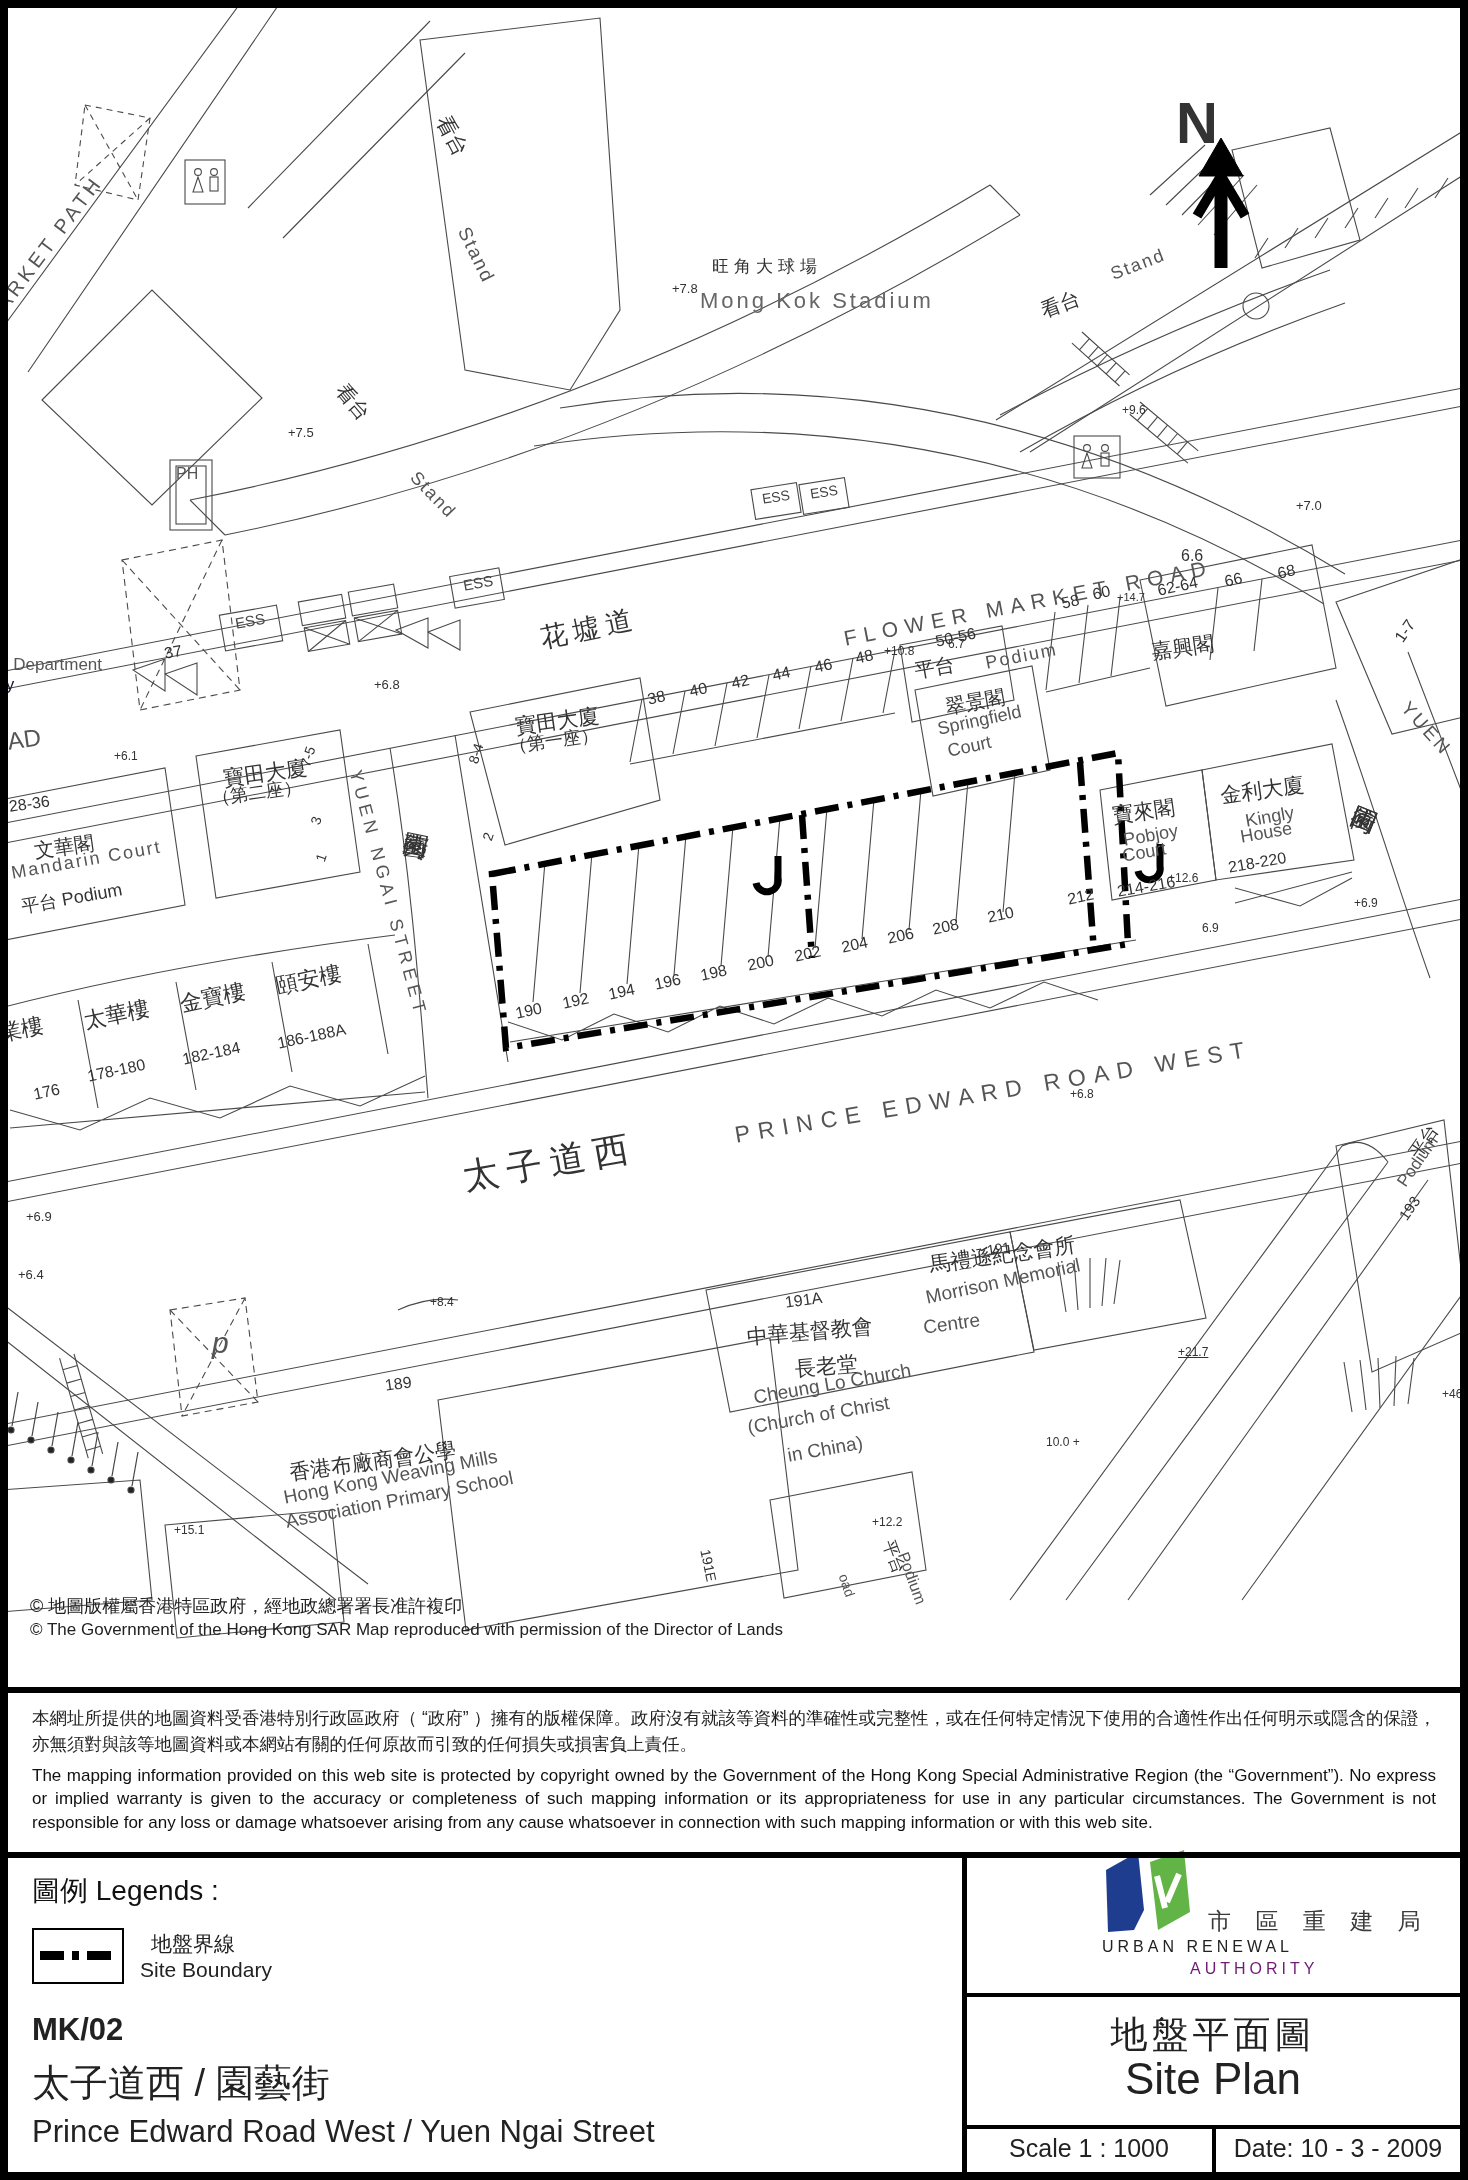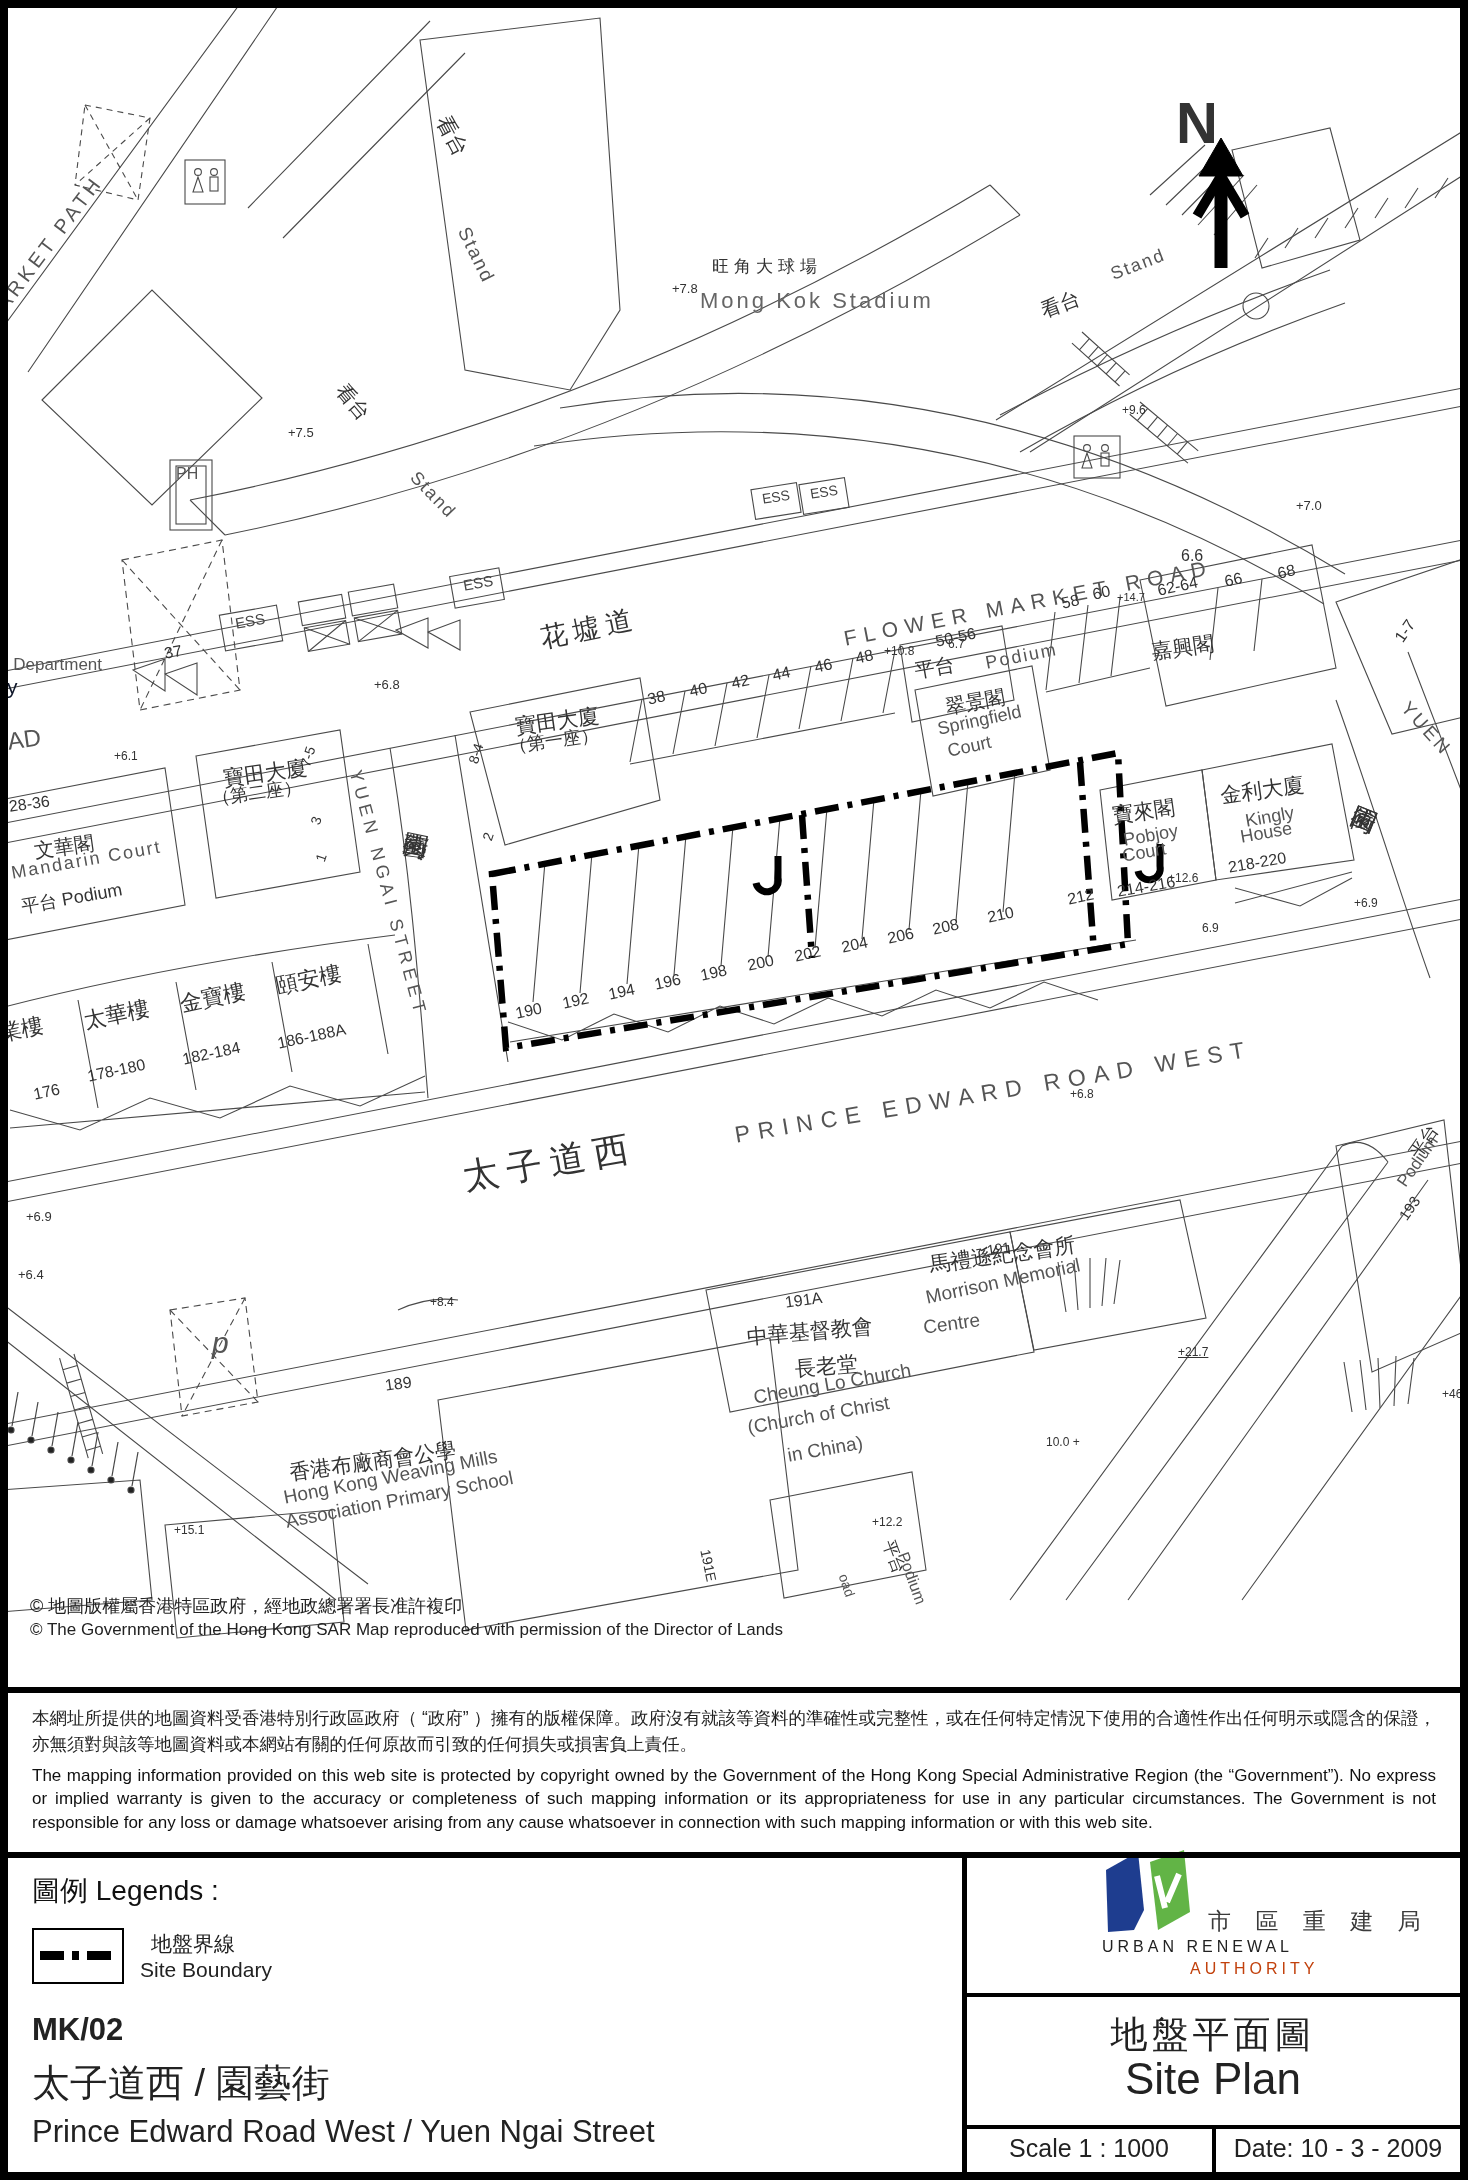--- a/index.html
+++ b/index.html
@@ -24,21 +24,21 @@
   .legend-symbol{position:absolute;left:32px;top:1928px;width:92px;height:56px;border:2.5px solid #000;box-sizing:border-box;}
   .legend-dash{position:absolute;left:6px;top:21px;width:72px;height:9px;
      background:repeating-linear-gradient(90deg,#000 0 24px,#fff 24px 32px,#000 32px 39px,#fff 39px 47px);}
   .legend-zh{position:absolute;left:140px;top:1930px;font-size:21px;margin-left:11px;}
   .legend-en{position:absolute;left:140px;top:1958px;font-size:21px;}
   .plan-code{position:absolute;left:32px;top:2012px;font-size:31px;font-weight:bold;}
   .site-title-zh{position:absolute;left:32px;top:2058px;font-size:38px;}
   .site-title-en{position:absolute;left:32px;top:2114px;font-size:31px;}
   .ura-zh{position:absolute;left:1208px;top:1906px;font-size:23px;letter-spacing:9px;color:#3a3a3a;}
   .ura-en1{position:absolute;left:1102px;top:1938px;font-size:16px;letter-spacing:4px;color:#222;}
-  .ura-en2{position:absolute;left:1190px;top:1960px;font-size:16px;letter-spacing:4px;color:#c2410c;text-align:right;}
+  .ura-en2{position:absolute;left:1190px;top:1960px;font-size:16px;letter-spacing:4px;color:#701a75;text-align:right;}
   .plan-type-zh{position:absolute;left:966px;top:2010px;width:494px;text-align:center;font-size:37px;letter-spacing:4px;}
   .plan-type-en{position:absolute;left:966px;top:2054px;width:494px;text-align:center;font-size:44px;}
   .scale-cell{position:absolute;left:966px;top:2134px;width:246px;text-align:center;font-size:25px;}
   .date-cell{position:absolute;left:1216px;top:2134px;width:244px;text-align:center;font-size:25px;}
   .ura-logo{position:absolute;left:1098px;top:1844px;}
 </style>
 </head>
 <body>
 
 <div class="page">
@@ -215,21 +215,21 @@
         <div class="lab" style="left: 1296px; top: 499px; font-size: 13px;">+7.0</div>
         <div class="lab" style="left: 842px; top: 628px; font-size: 21px; transform: rotate(-11deg); letter-spacing: 7px; color: rgb(85, 85, 85);">FLOWER MARKET ROAD</div>
         <div class="lab" style="left: 1181px; top: 548px; font-size: 16px;">6.6</div>
         <div class="lab" style="left: 948px; top: 638px; font-size: 12px;">6.7</div>
         <div class="lab" style="left: 538px; top: 626px; font-size: 27px; transform: rotate(-12deg); letter-spacing: 6px;">花墟道</div>
         <div class="lab" style="left: 234px; top: 616px; font-size: 15px; transform: rotate(-10deg); color: rgb(68, 68, 68);">ESS</div>
         <div class="lab" style="left: 462px; top: 578px; font-size: 15px; transform: rotate(-10deg); color: rgb(68, 68, 68);">ESS</div>
         <div class="lab" style="left: 163px; top: 646px; font-size: 16px; transform: rotate(-10deg);">37</div>
         <div class="lab" style="left: 374px; top: 678px; font-size: 13px;">+6.8</div>
         <div class="lab" style="left: 0px; top: 656px; font-size: 17px; color: rgb(85, 85, 85);">s Department</div>
-        <div class="lab" style="left: 0px; top: 676px; font-size: 21px; color: #0f172a;">ry</div>
+        <div class="lab" style="left: 0px; top: 676px; font-size: 17px; color: #0f172a;">ry</div>
         <div class="lab" style="left: 6px; top: 730px; font-size: 24px; transform: rotate(-8deg); color: rgb(85, 85, 85);">AD</div>
         <div class="lab" style="left: 114px; top: 750px; font-size: 12px;">+6.1</div>
         <div class="lab" style="left: 8px; top: 799px; font-size: 16px; transform: rotate(-8deg);">28-36</div>
         <div class="lab" style="left: 33px; top: 841px; font-size: 20px; transform: rotate(-8deg);">文華閣</div>
         <div class="lab" style="left: 10px; top: 864px; font-size: 18px; transform: rotate(-10deg); letter-spacing: 2px; color: rgb(85, 85, 85);">Mandarin Court</div>
         <div class="lab" style="left: 20px; top: 898px; font-size: 18px; transform: rotate(-10deg);">平台 Podium</div>
         <div class="lab" style="left: 222px; top: 768px; font-size: 21px; transform: rotate(-8deg);">寶田大廈</div>
         <div class="lab" style="left: 211px; top: 790px; font-size: 18px; transform: rotate(-8deg);">（第二座）</div>
         <div class="lab" style="left: 298px; top: 764px; font-size: 14px; transform: rotate(-72deg);">7-5</div>
         <div class="lab" style="left: 308px; top: 822px; font-size: 14px; transform: rotate(-72deg);">3</div>

